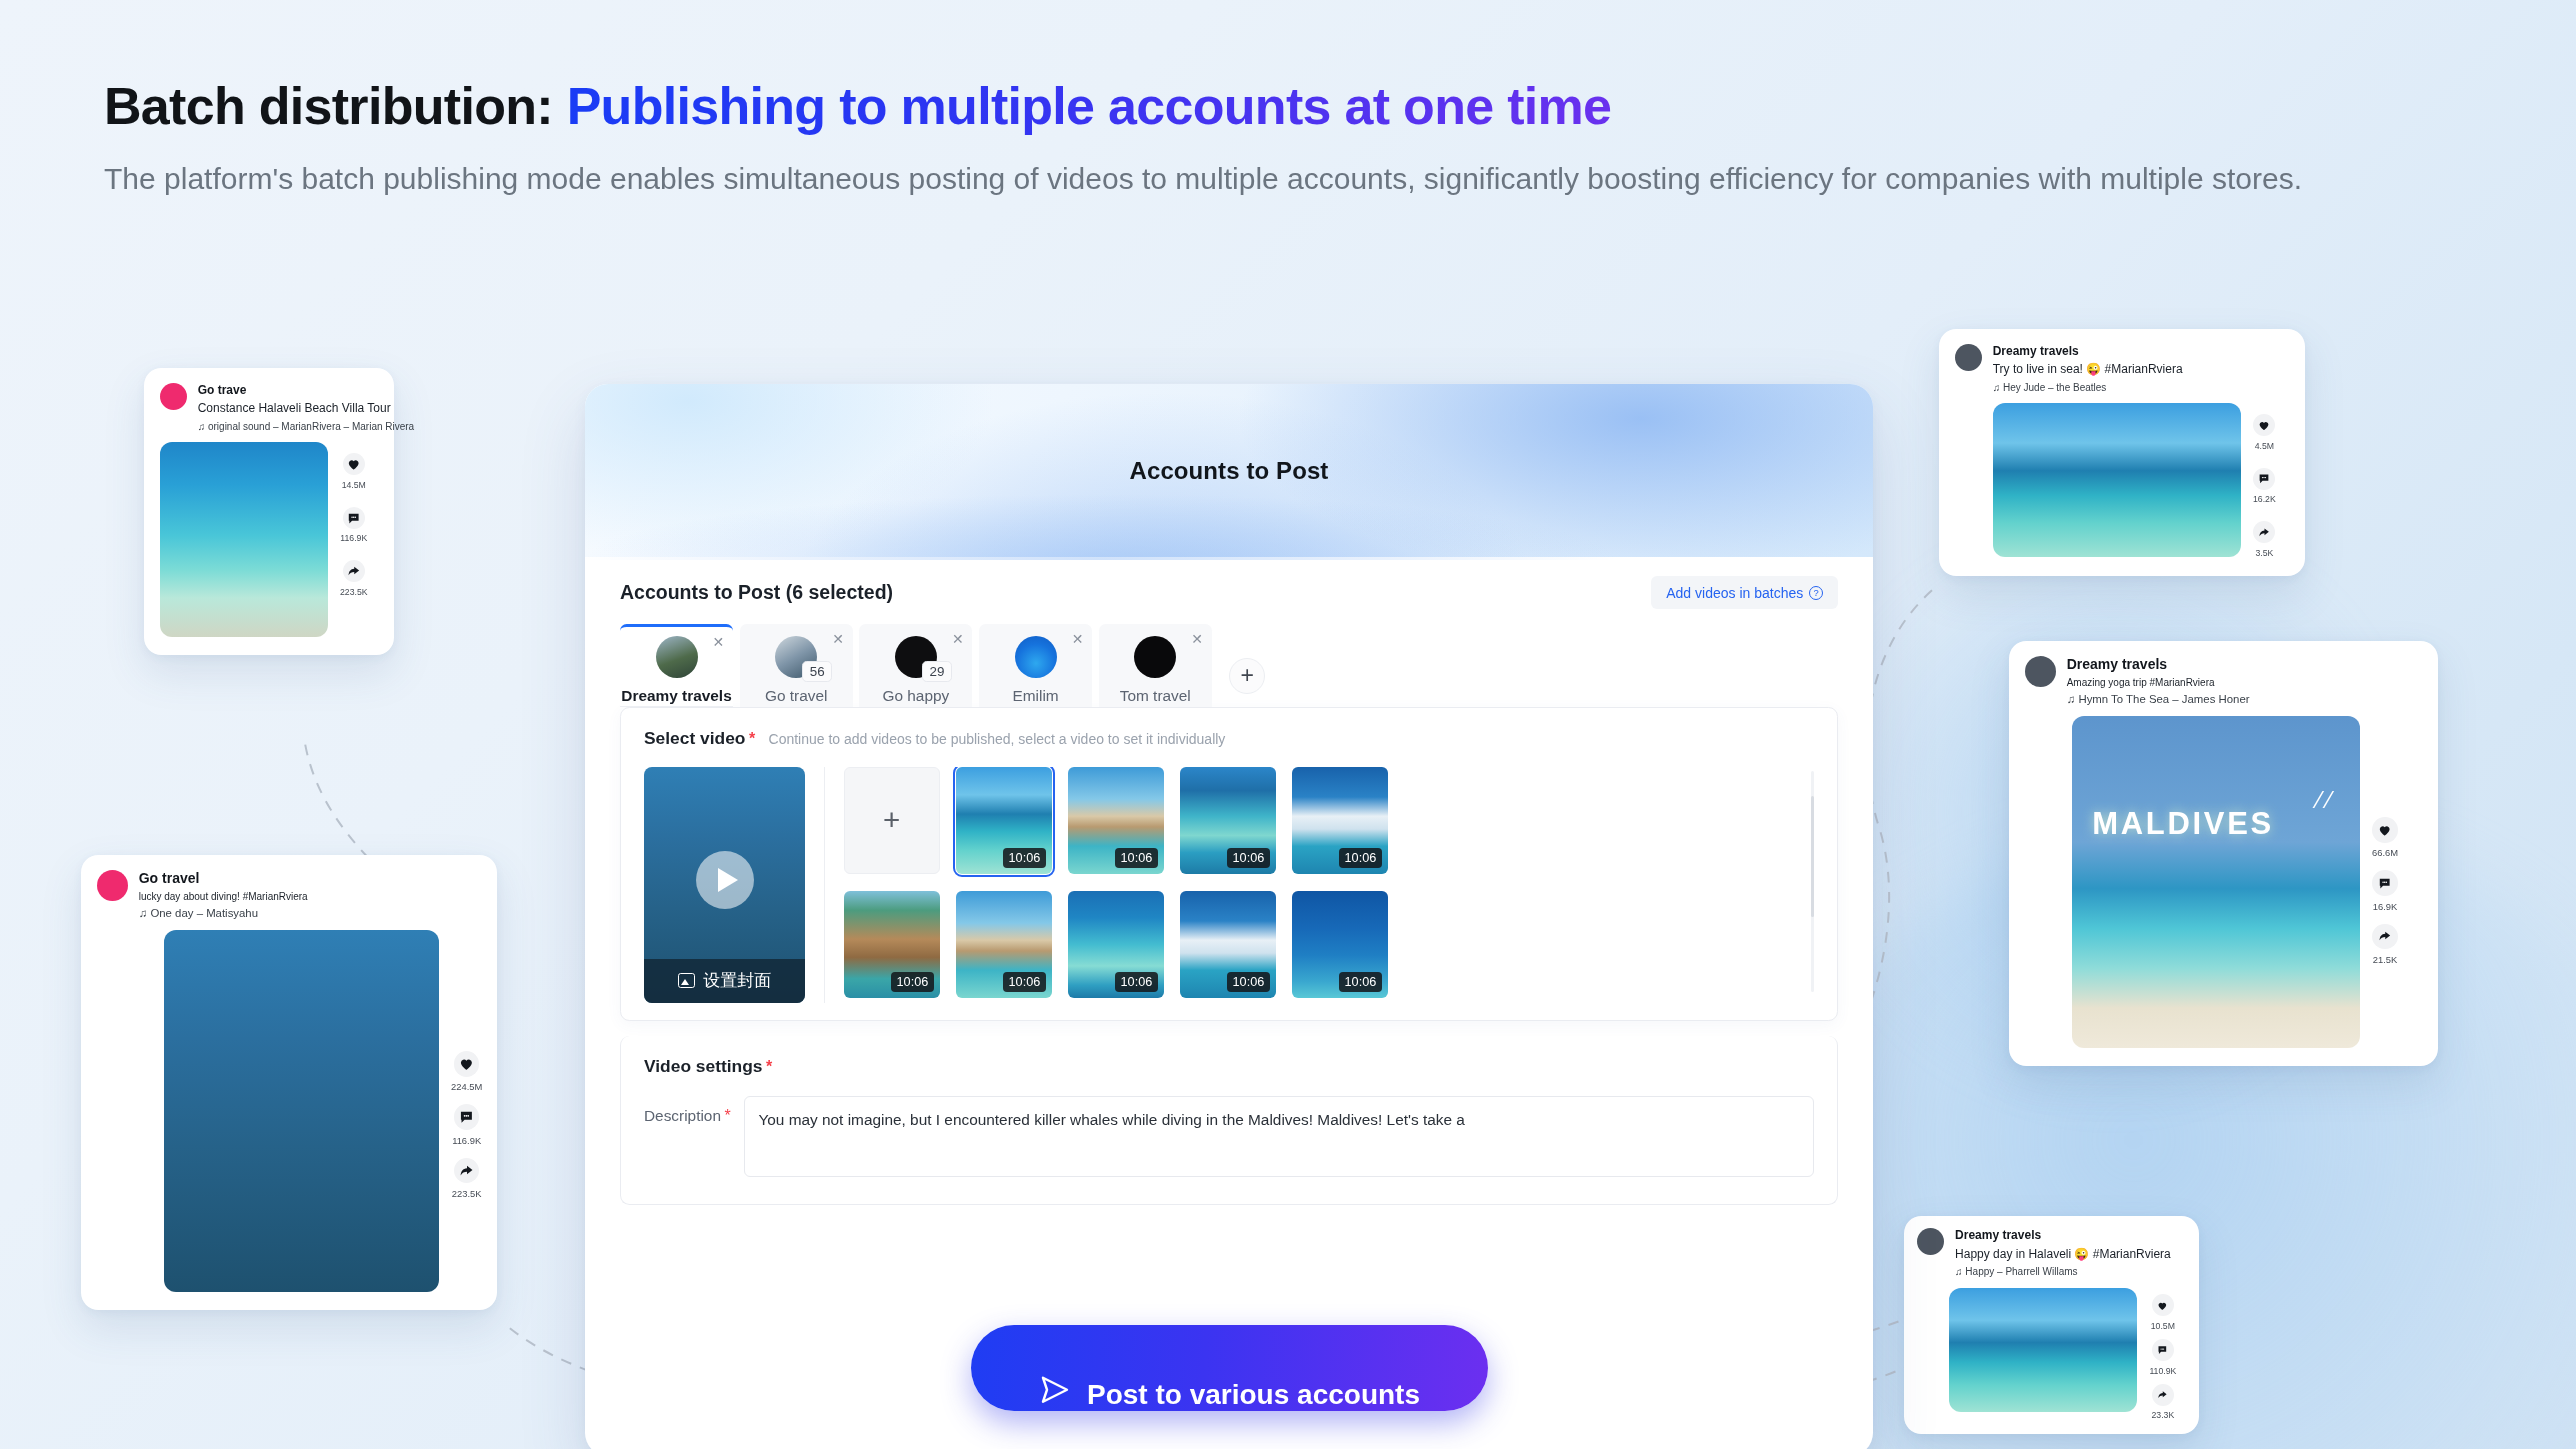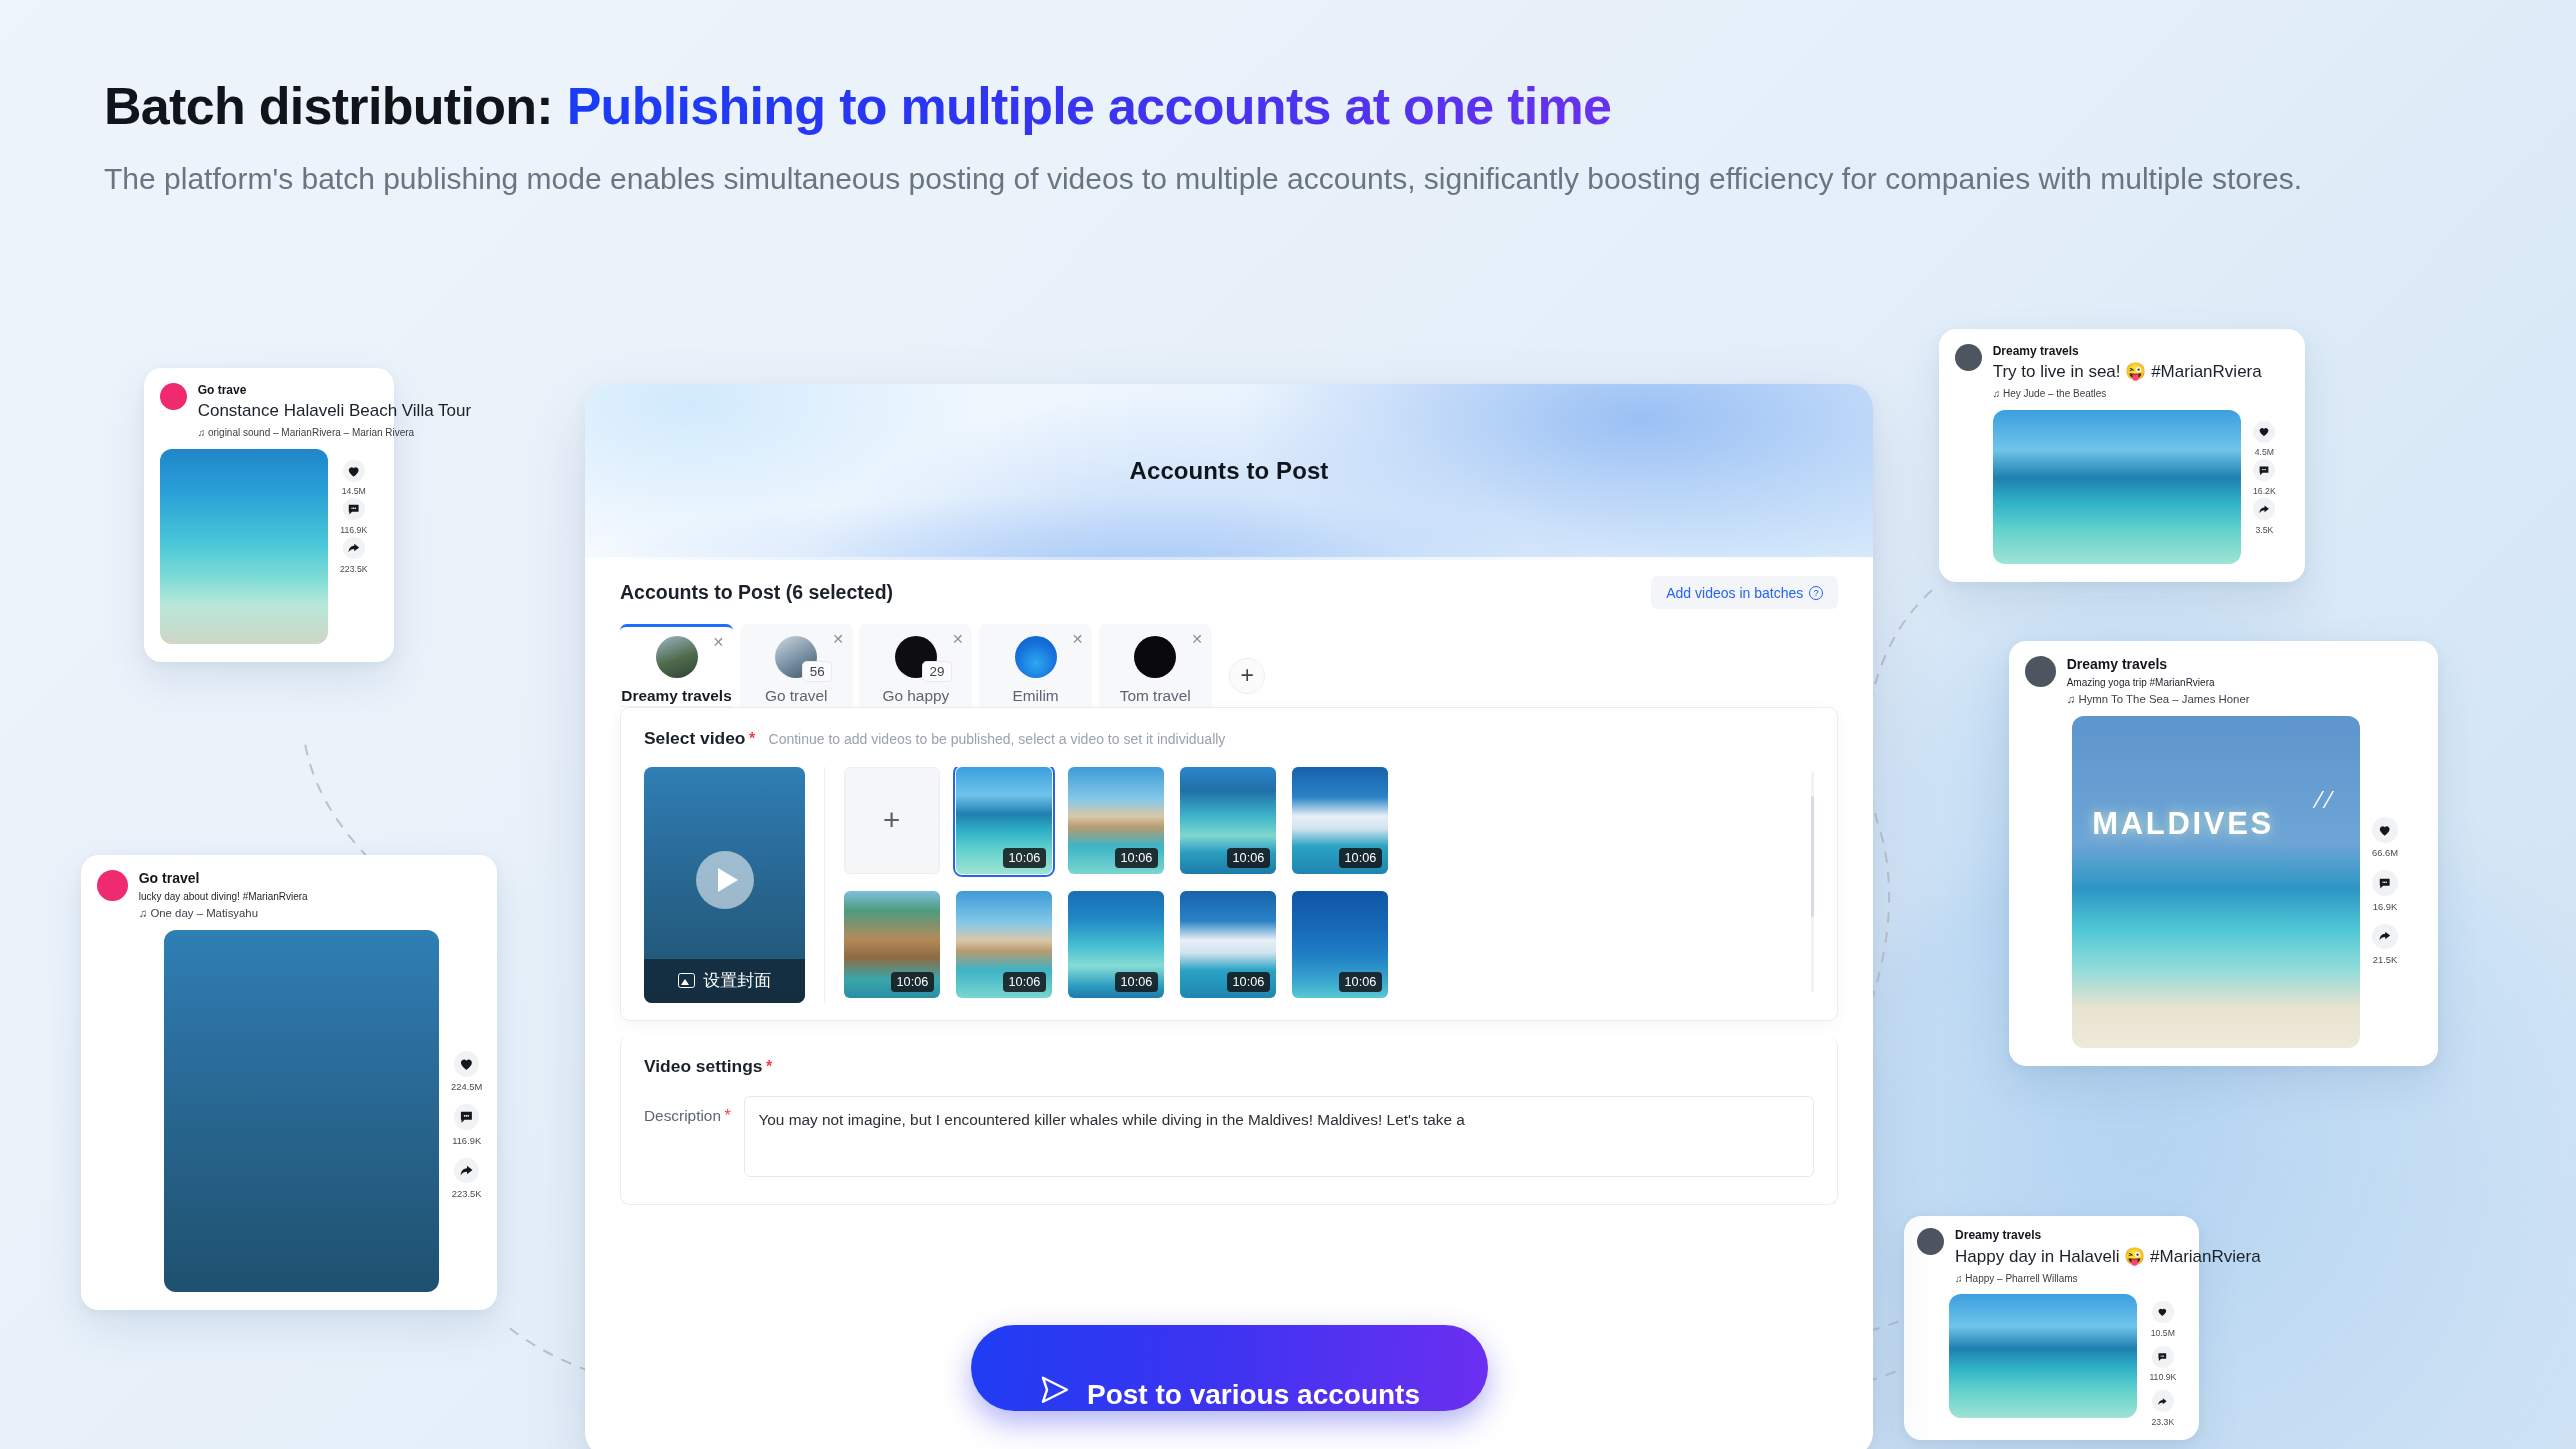--- a/index.html
+++ b/index.html
@@ -178,25 +178,25 @@
   .stat { display: flex; flex-direction: column; align-items: center; gap: 4.7px;}
   .stat .ico {
     width: 31px; height: 31px; border-radius: 50%; background: #f1f2f4;
     display: flex; align-items: center; justify-content: center;
   }
   .stat .num { font-size: 11.4px; color: #464c55; font-weight: 500;}
 
   
   .pc-small .pc-av{width:27px;height:27px}
   .pc-small .pc-name{font-size:12px}
-  .pc-small .pc-cap{font-size:17px}
+  .pc-small .pc-cap{font-size:12px}
   .pc-small .pc-music{font-size:10px}
   .pc-small .stat .ico{width:22px;height:22px}
   .pc-small .stat .num{font-size:8.7px}
-  .pc-small .pc-stats{gap:2px;padding-top:10.7px}
+  .pc-small .pc-stats{gap:17px;padding-top:10.7px}
 
   .pc-mid .pc-av{width:31px;height:31px}
   .pc-mid .pc-name{font-size:14px}
   .pc-mid .pc-cap{font-size:10px}
   .pc-mid .pc-music{font-size:11.4px}
   .pc-mid .stat .ico{width:25.5px;height:25.5px}
   .pc-mid .stat .num{font-size:9.4px}
   .pc-mid .pc-stats{gap:12px;padding-top:13.4px}
 
   

